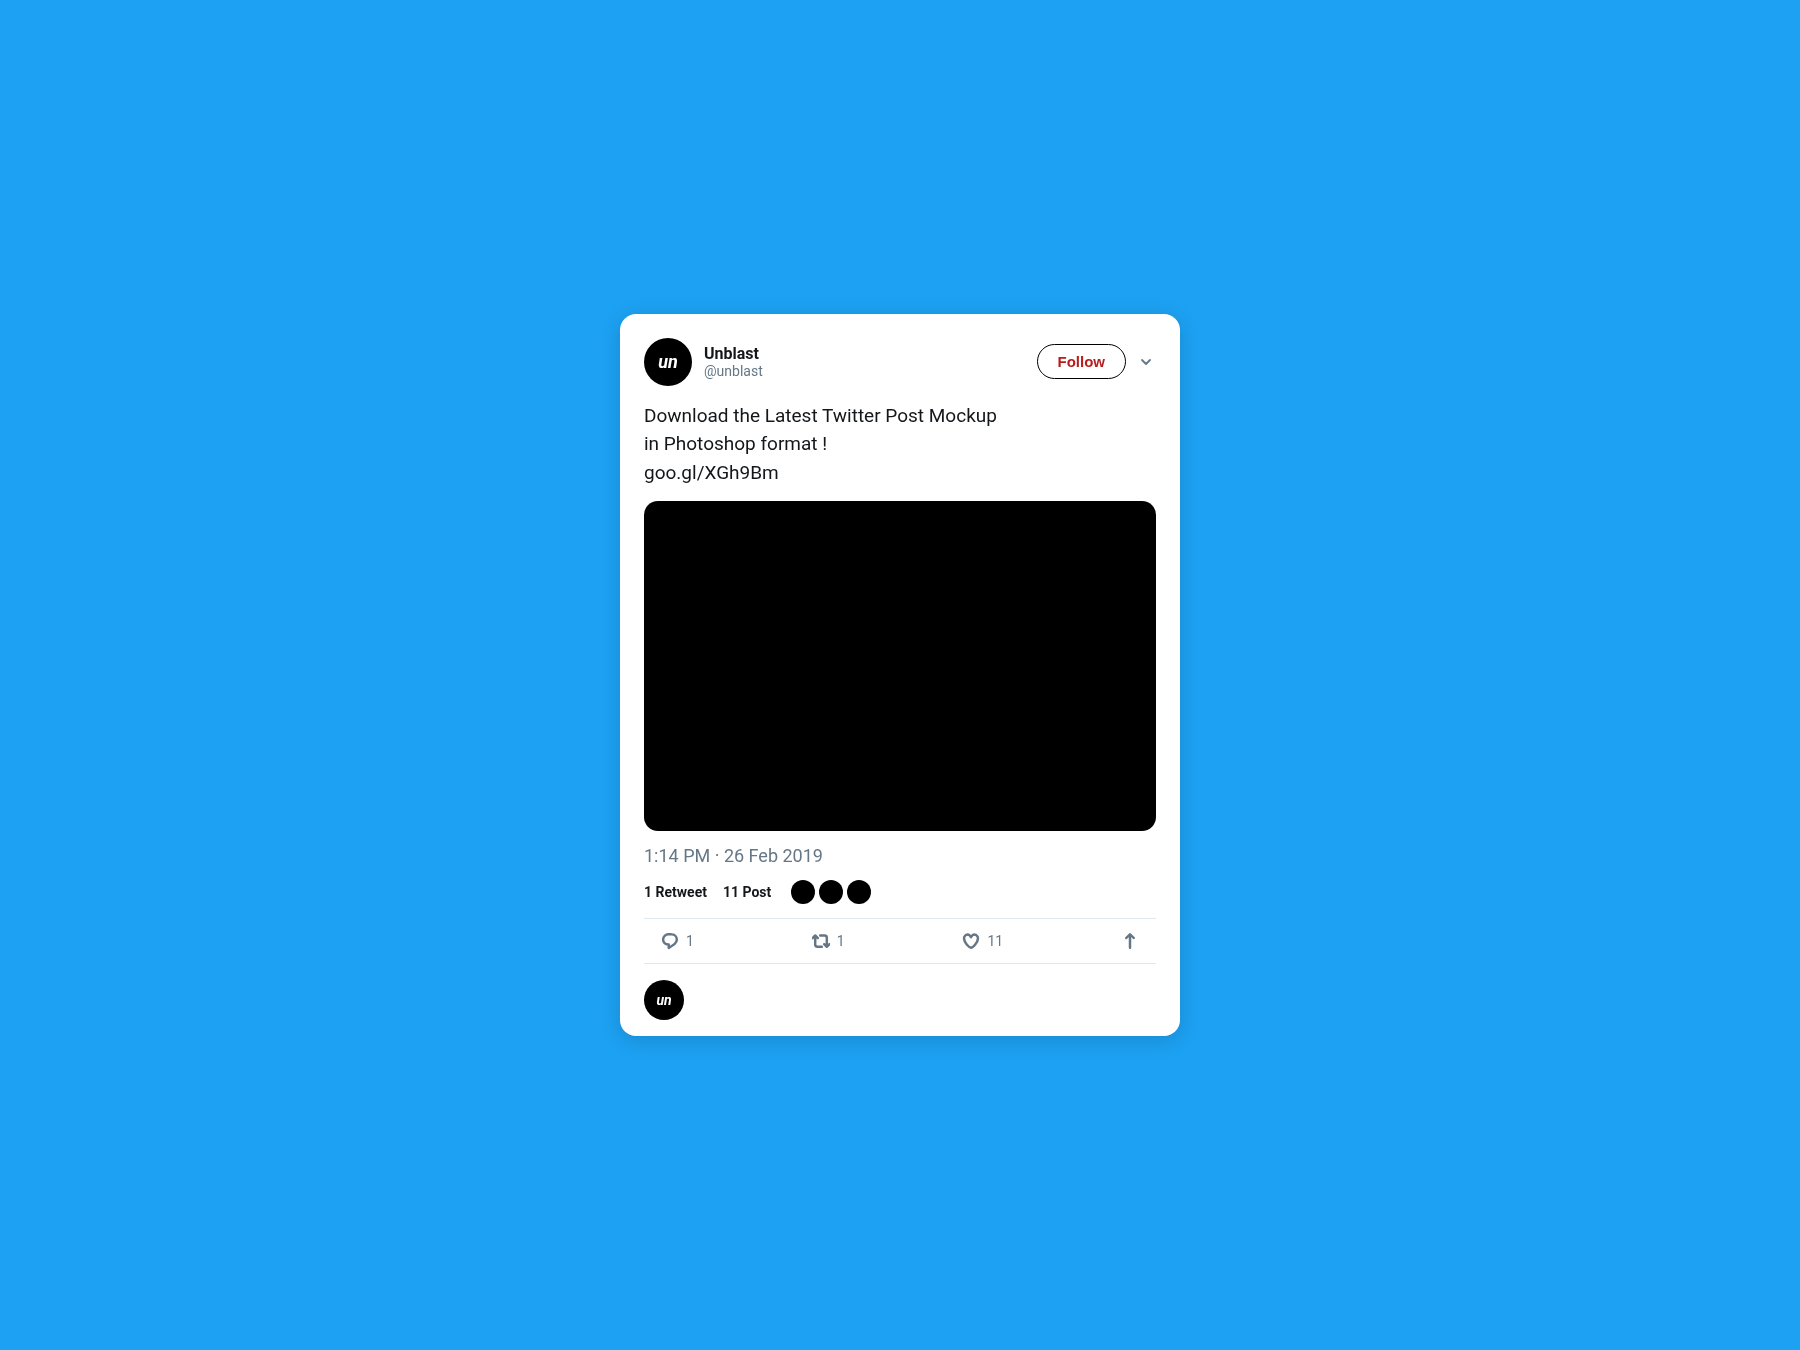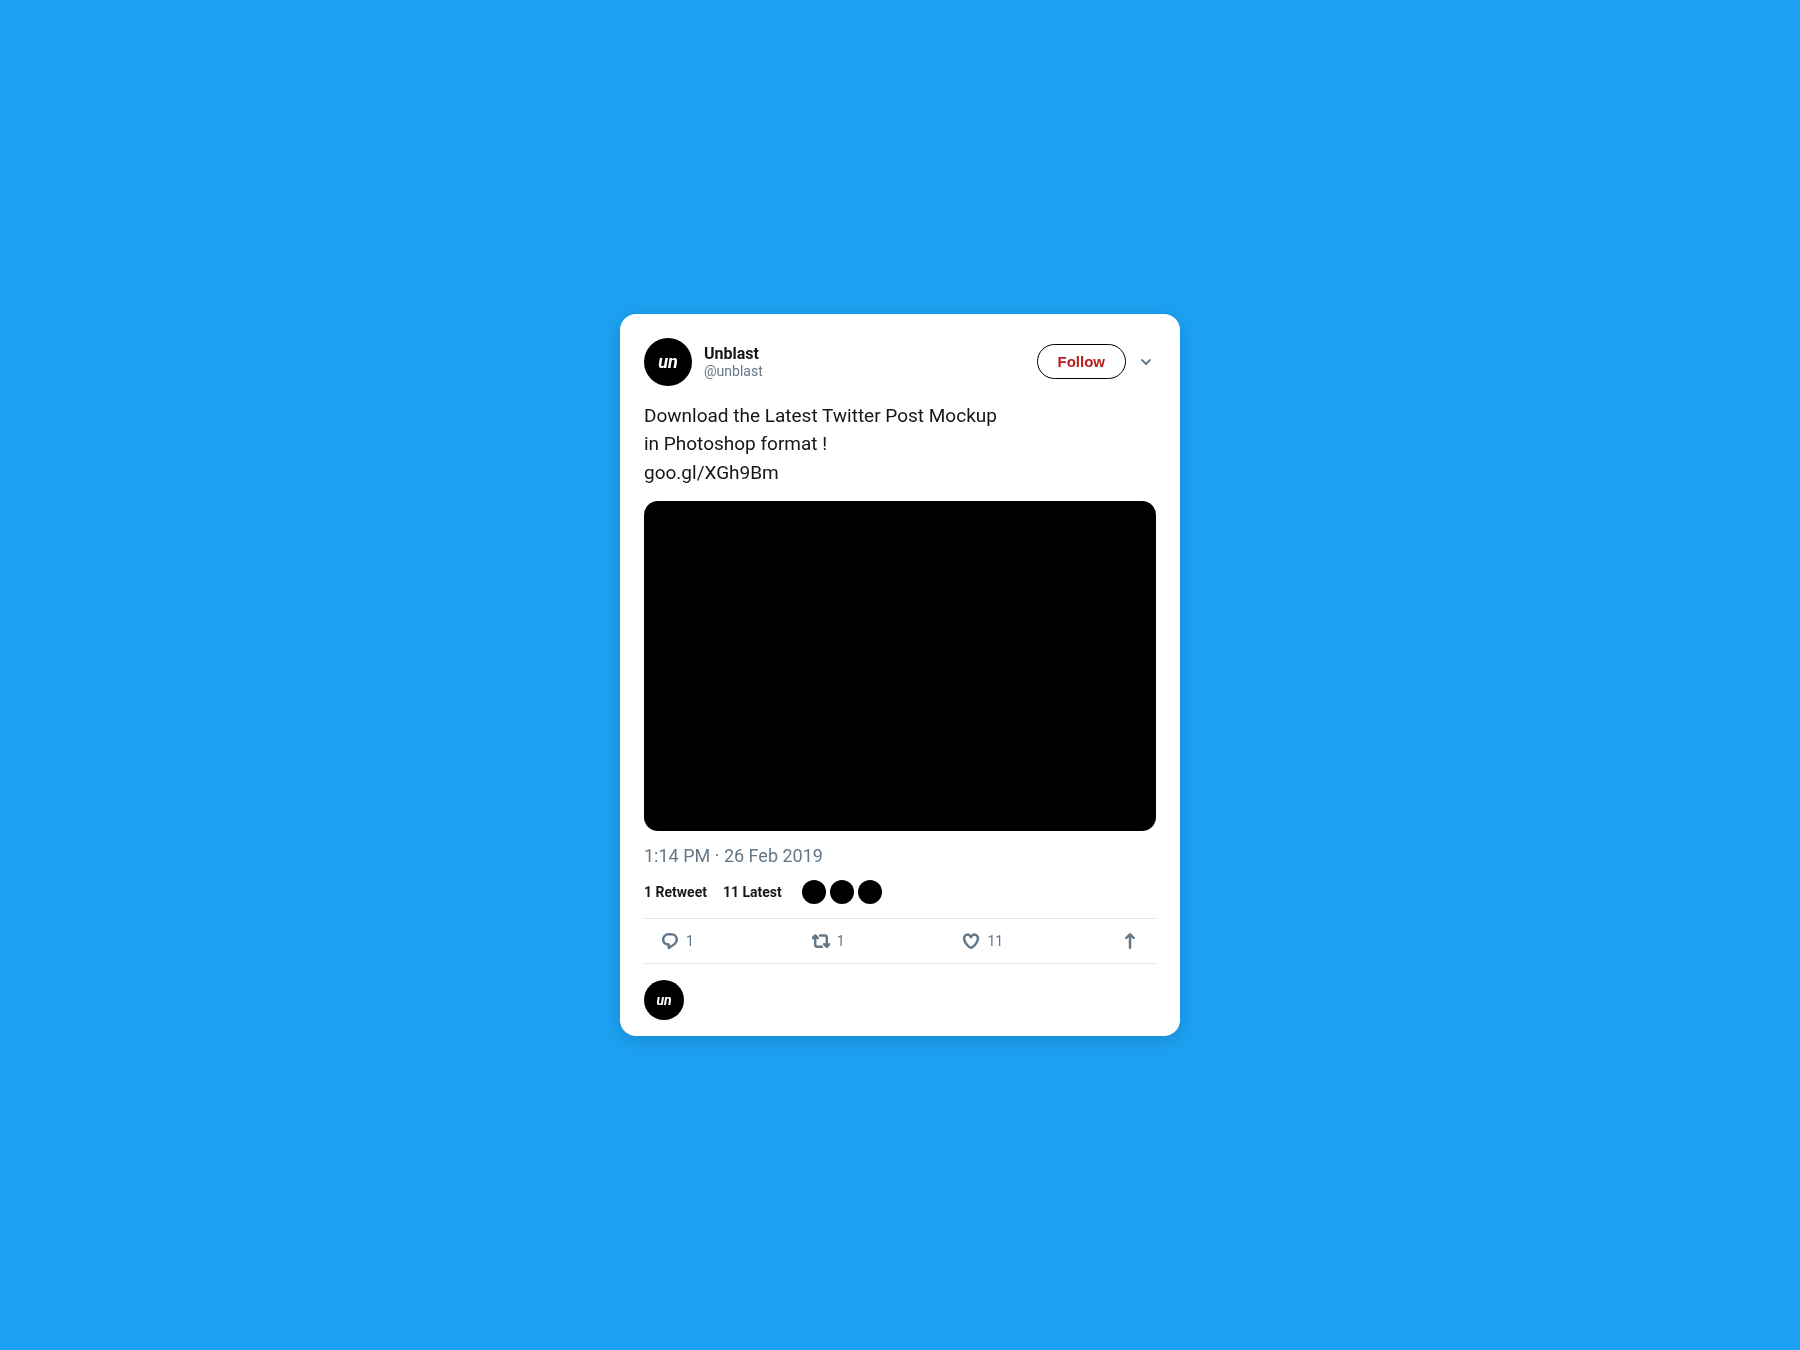--- a/index.html
+++ b/index.html
@@ -265,21 +265,21 @@
 
   <div class="tweet-image"></div>
 
   <div class="tweet-timestamp">1:14 PM · 26 Feb 2019</div>
 
   <div class="tweet-stats">
     <span class="stat-text">
       <span>1</span> <span>Retweet</span>
     </span>
     <span class="stat-text">
-      <span>11</span> <span>Latest</span>
+      <span>11</span> <span>Post</span>
     </span>
     <div class="like-avatars">
       <div class="like-avatar"></div>
       <div class="like-avatar"></div>
       <div class="like-avatar"></div>
     </div>
   </div>
 
   <div class="tweet-actions">
     <div class="action-item">

